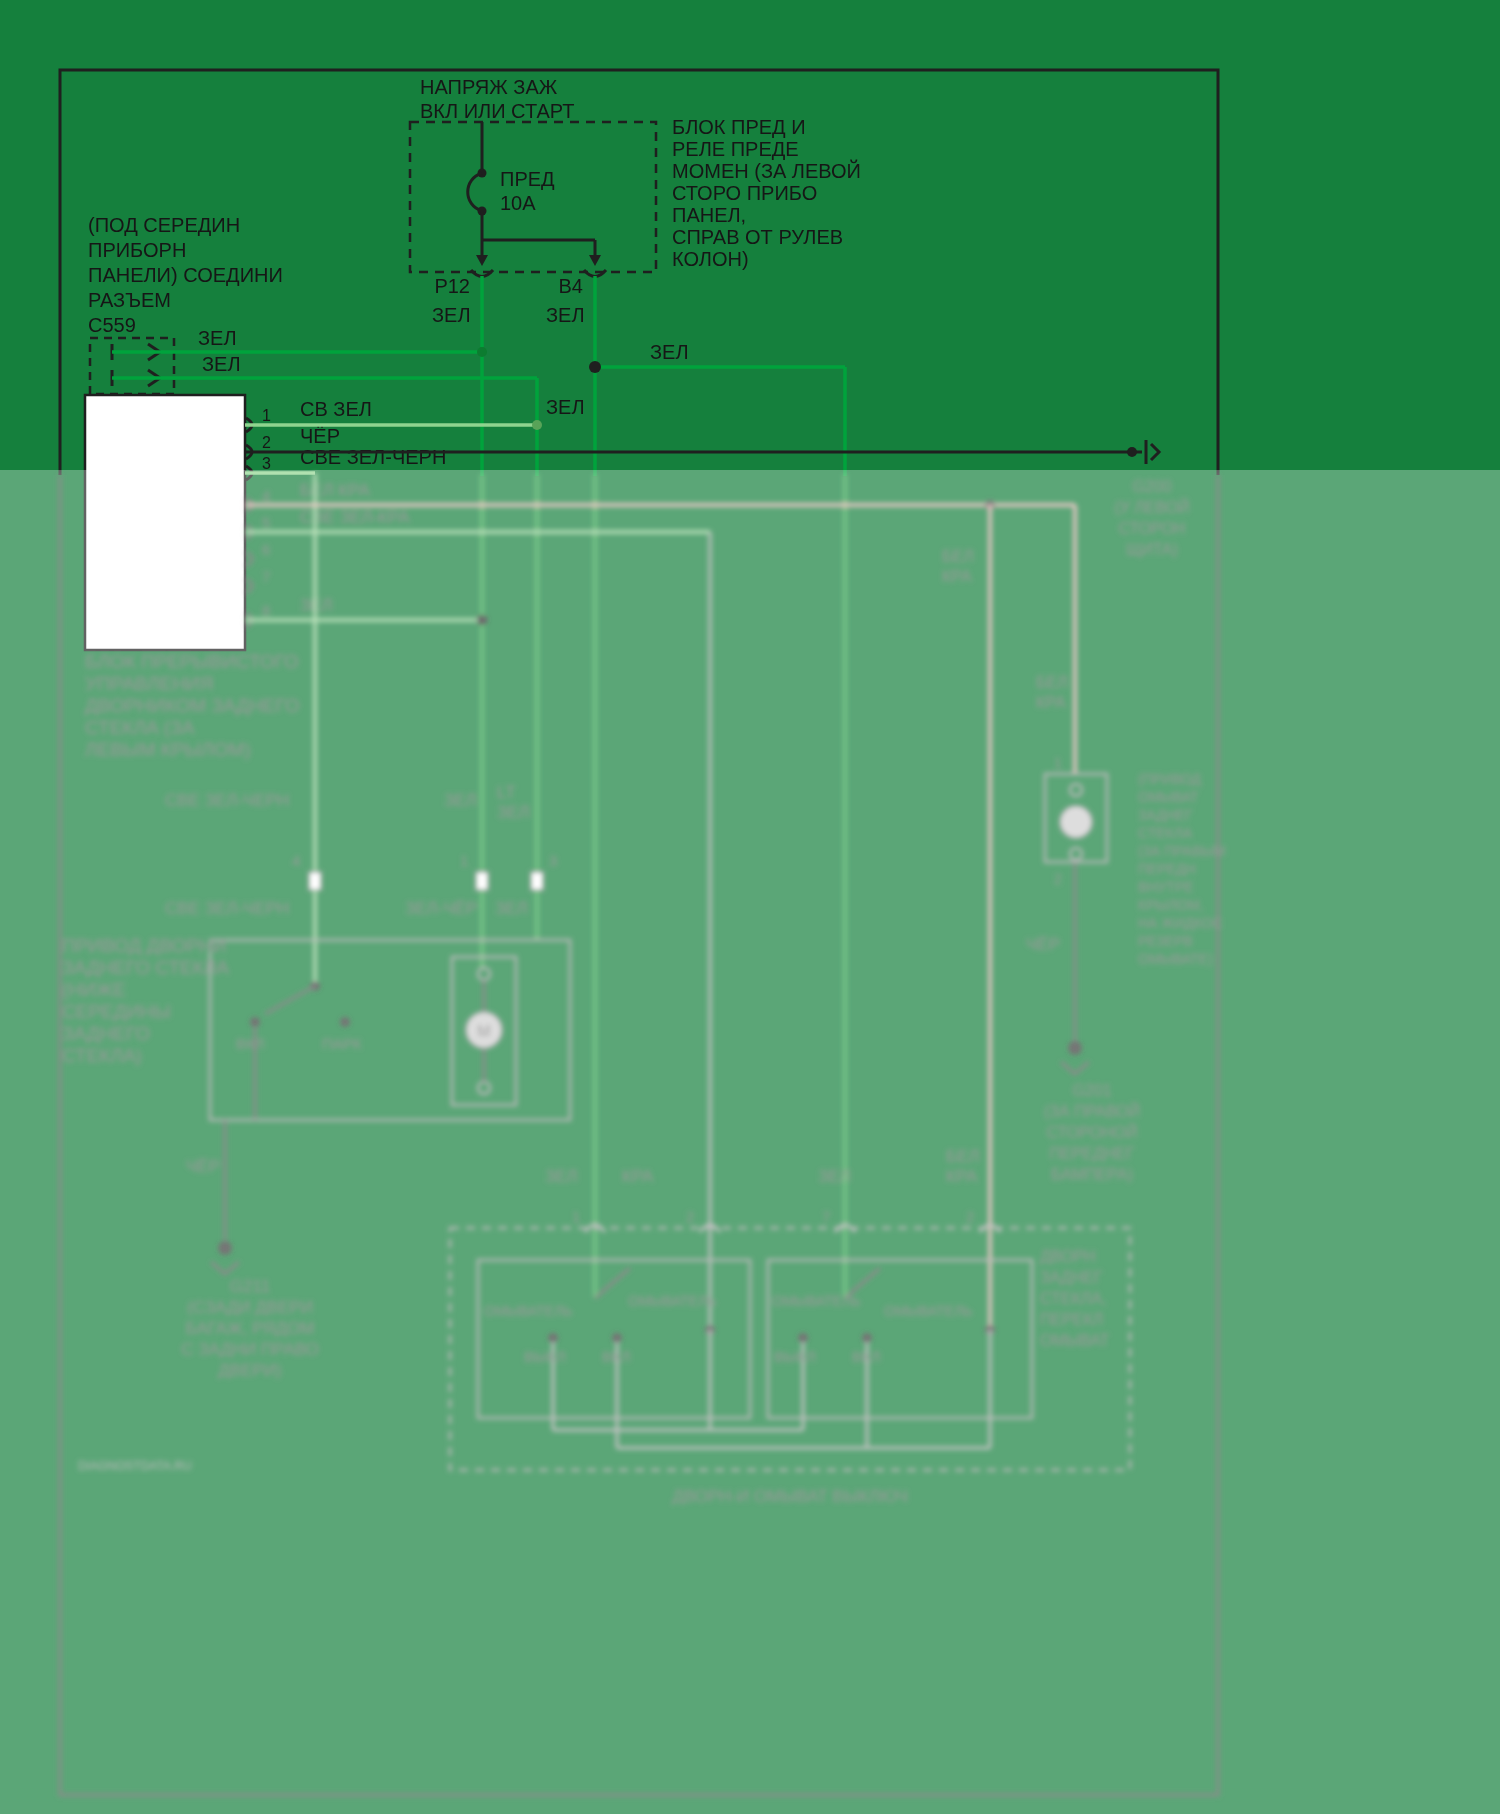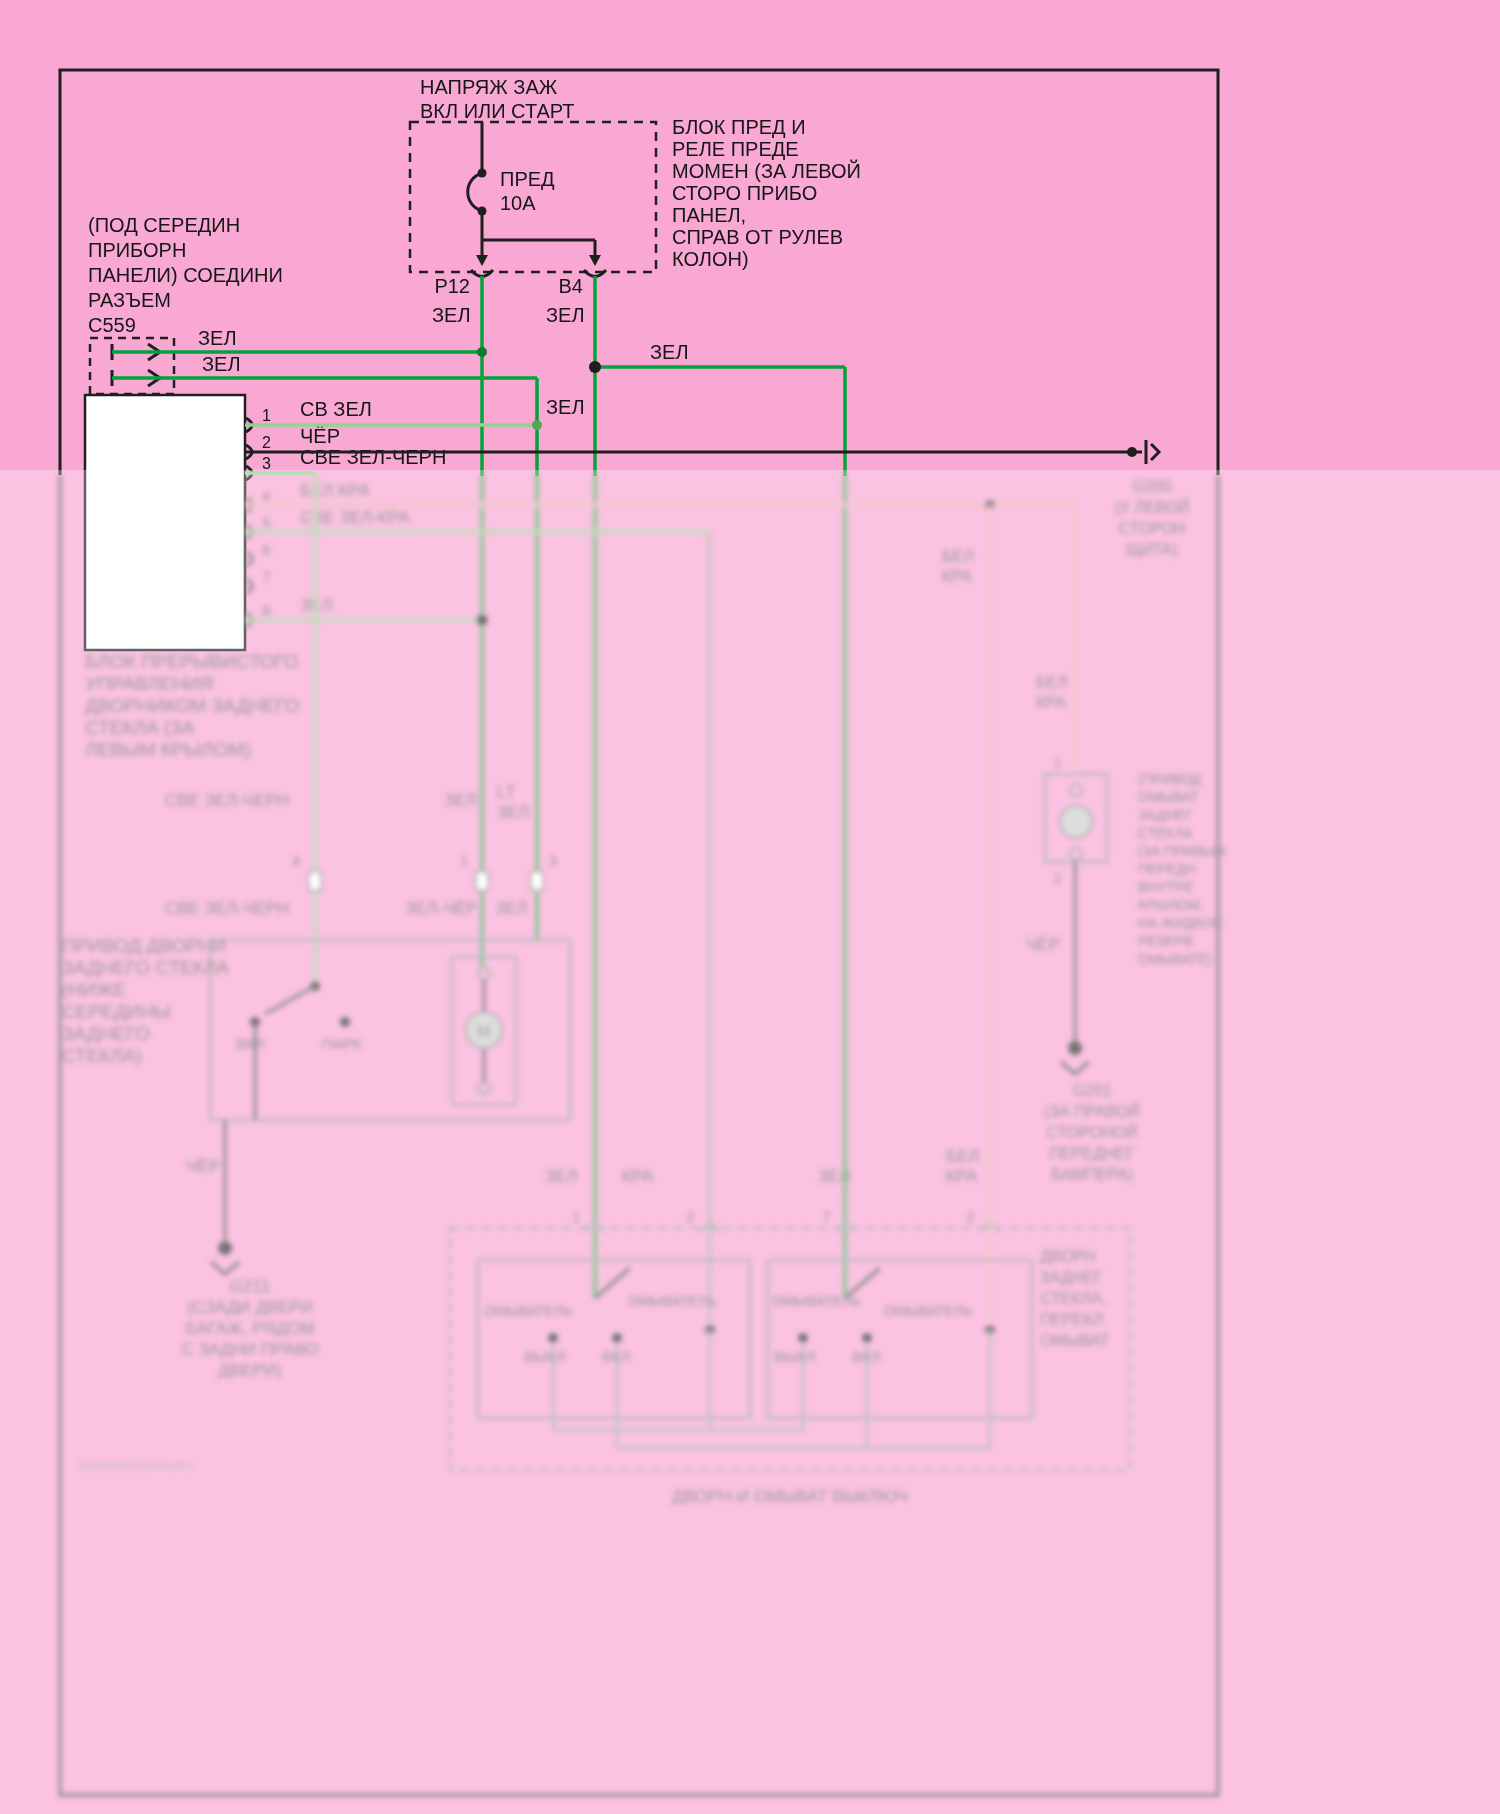--- a/index.html
+++ b/index.html
@@ -1,16 +1,16 @@
 <!DOCTYPE html>
 <html><head>
 <meta charset="utf-8">
 <style>
   html,body{margin:0;padding:0;background:#ffffff;}
-  .page{position:relative;width:1500px;height:1814px;background:#f9a8d4;overflow:hidden;}
+  .page{position:relative;width:1500px;height:1814px;background:#15803d;overflow:hidden;}
   svg{position:absolute;left:0;top:0;}
   text{font-family:"Liberation Sans", sans-serif;}
   
   .tx{fill:#161616;font-size:20px;}
   .tn{fill:#161616;font-size:16px;}
   
   .b19{fill:#6f6f6f;font-size:19px;}
   .b17{fill:#6f6f6f;font-size:17px;}
   .b16{fill:#6f6f6f;font-size:16px;}
   .b15{fill:#6f6f6f;font-size:15px;}

